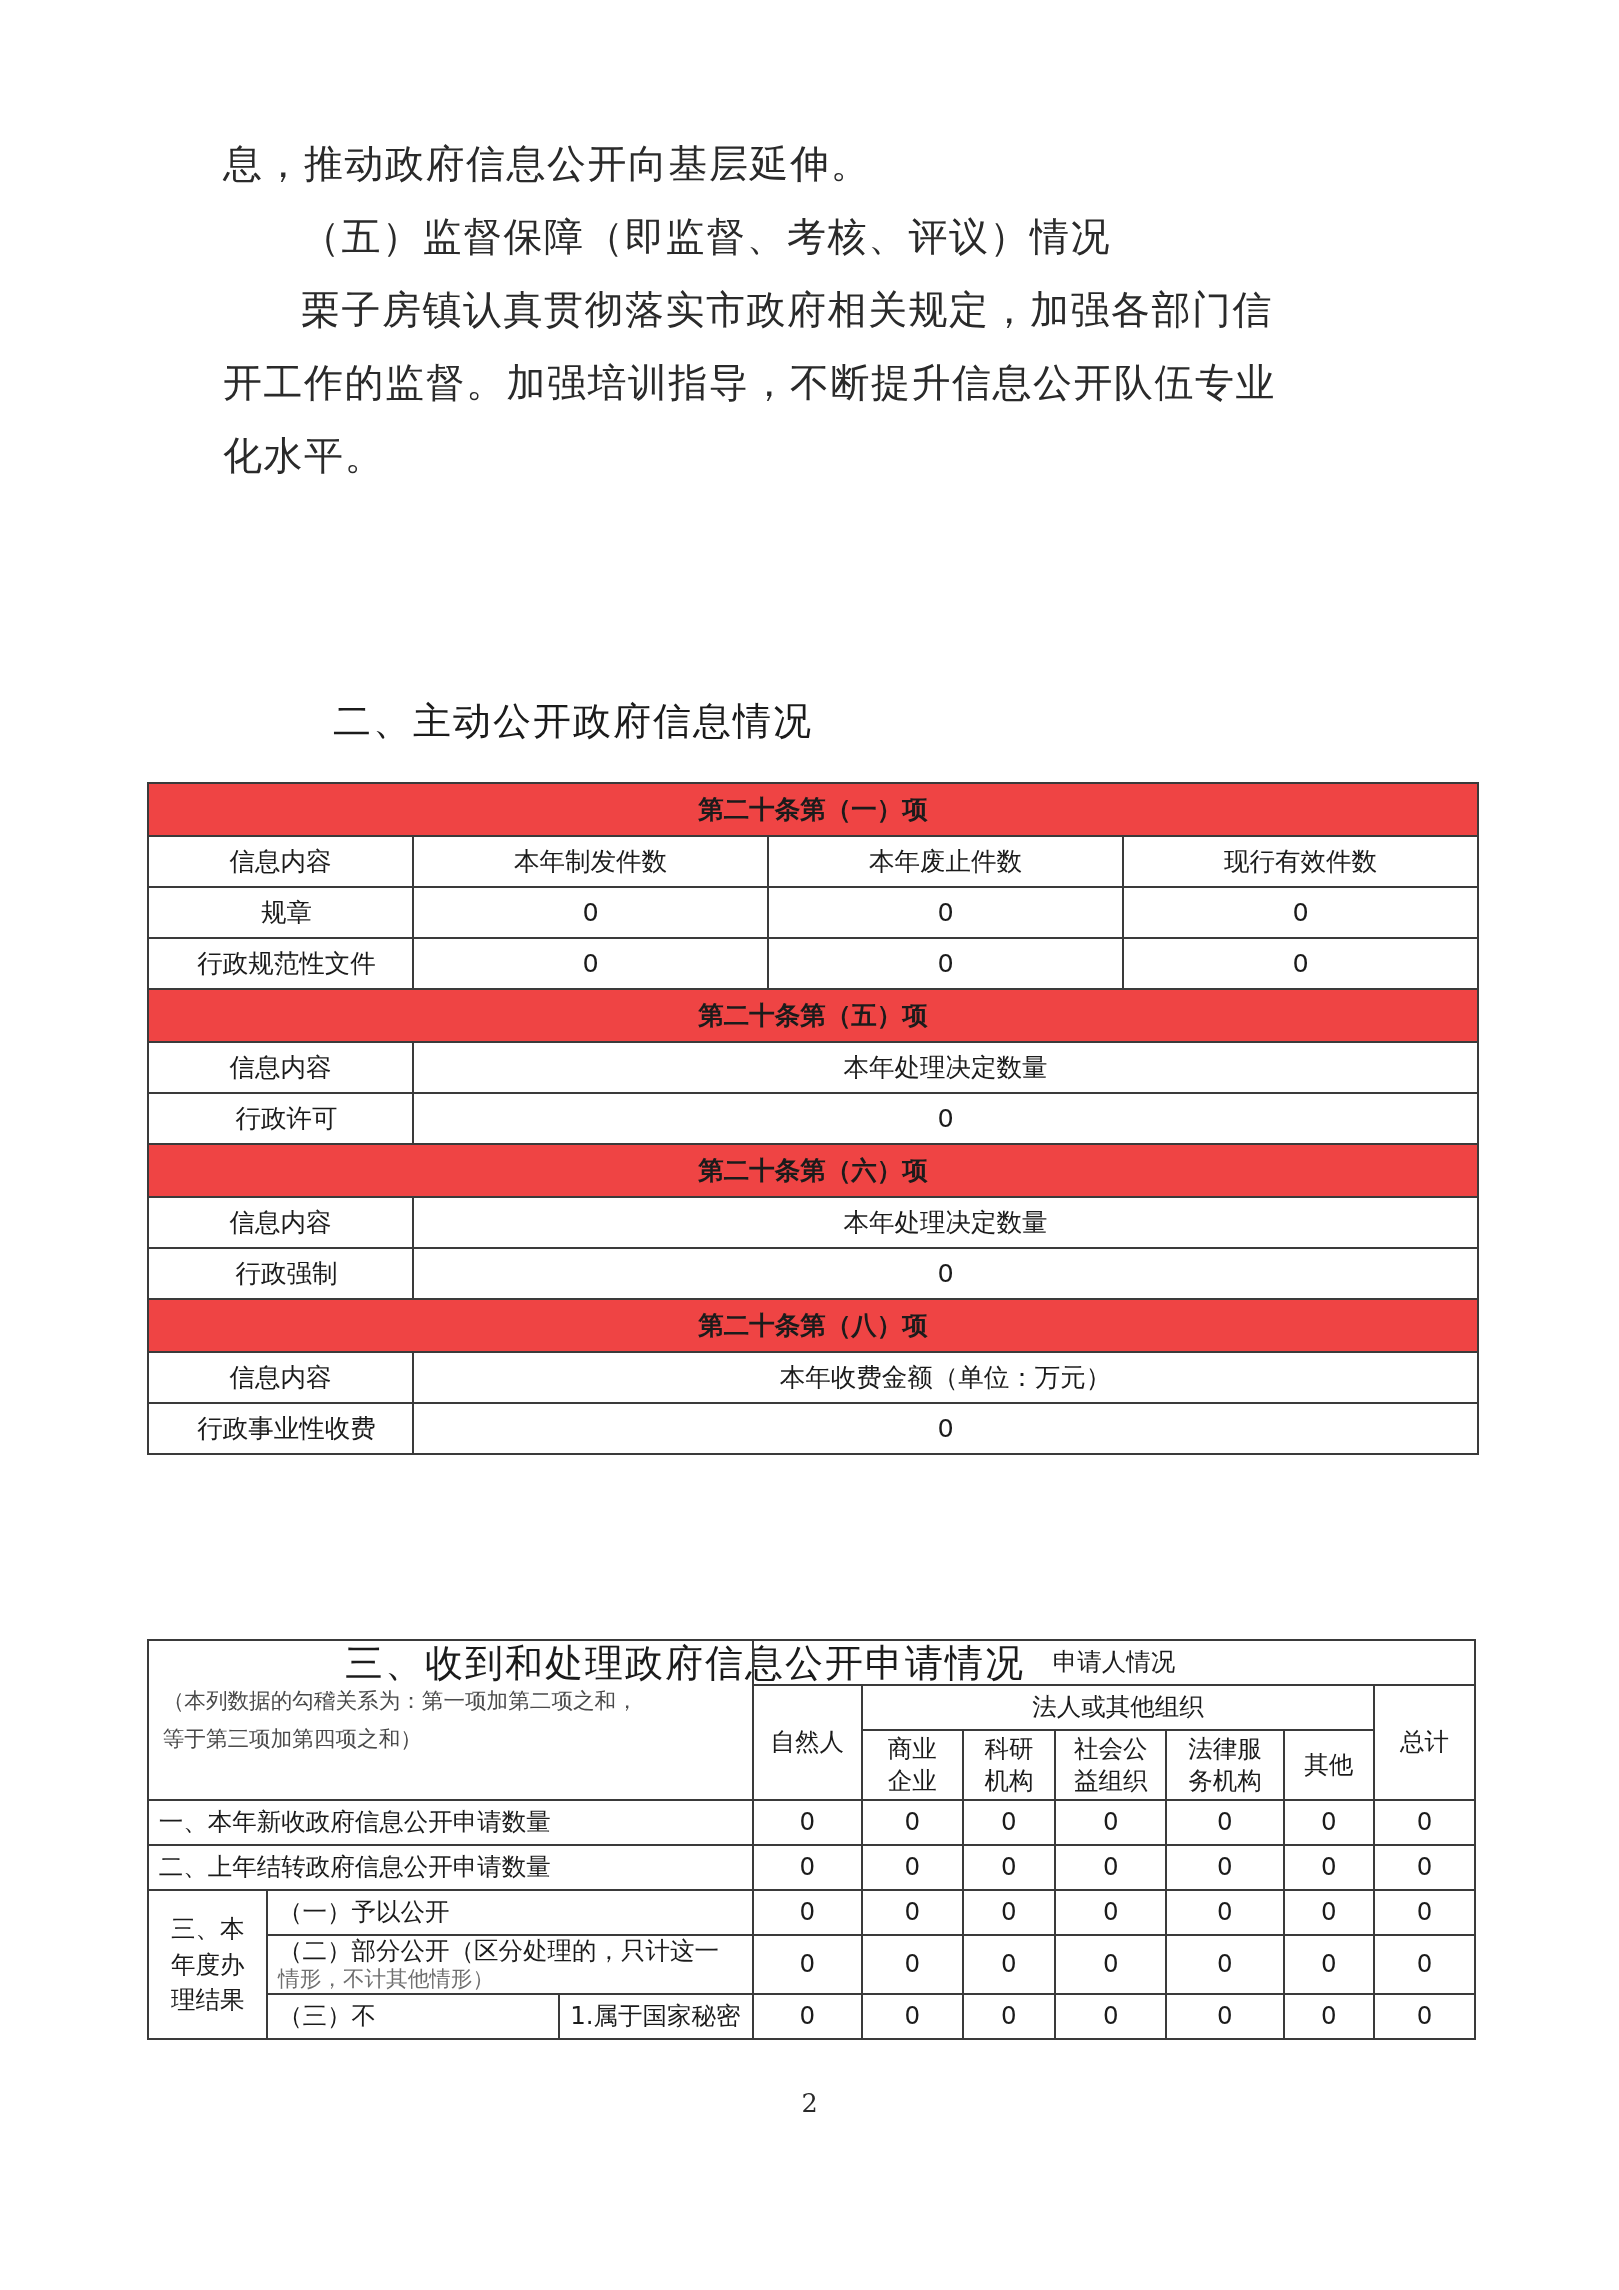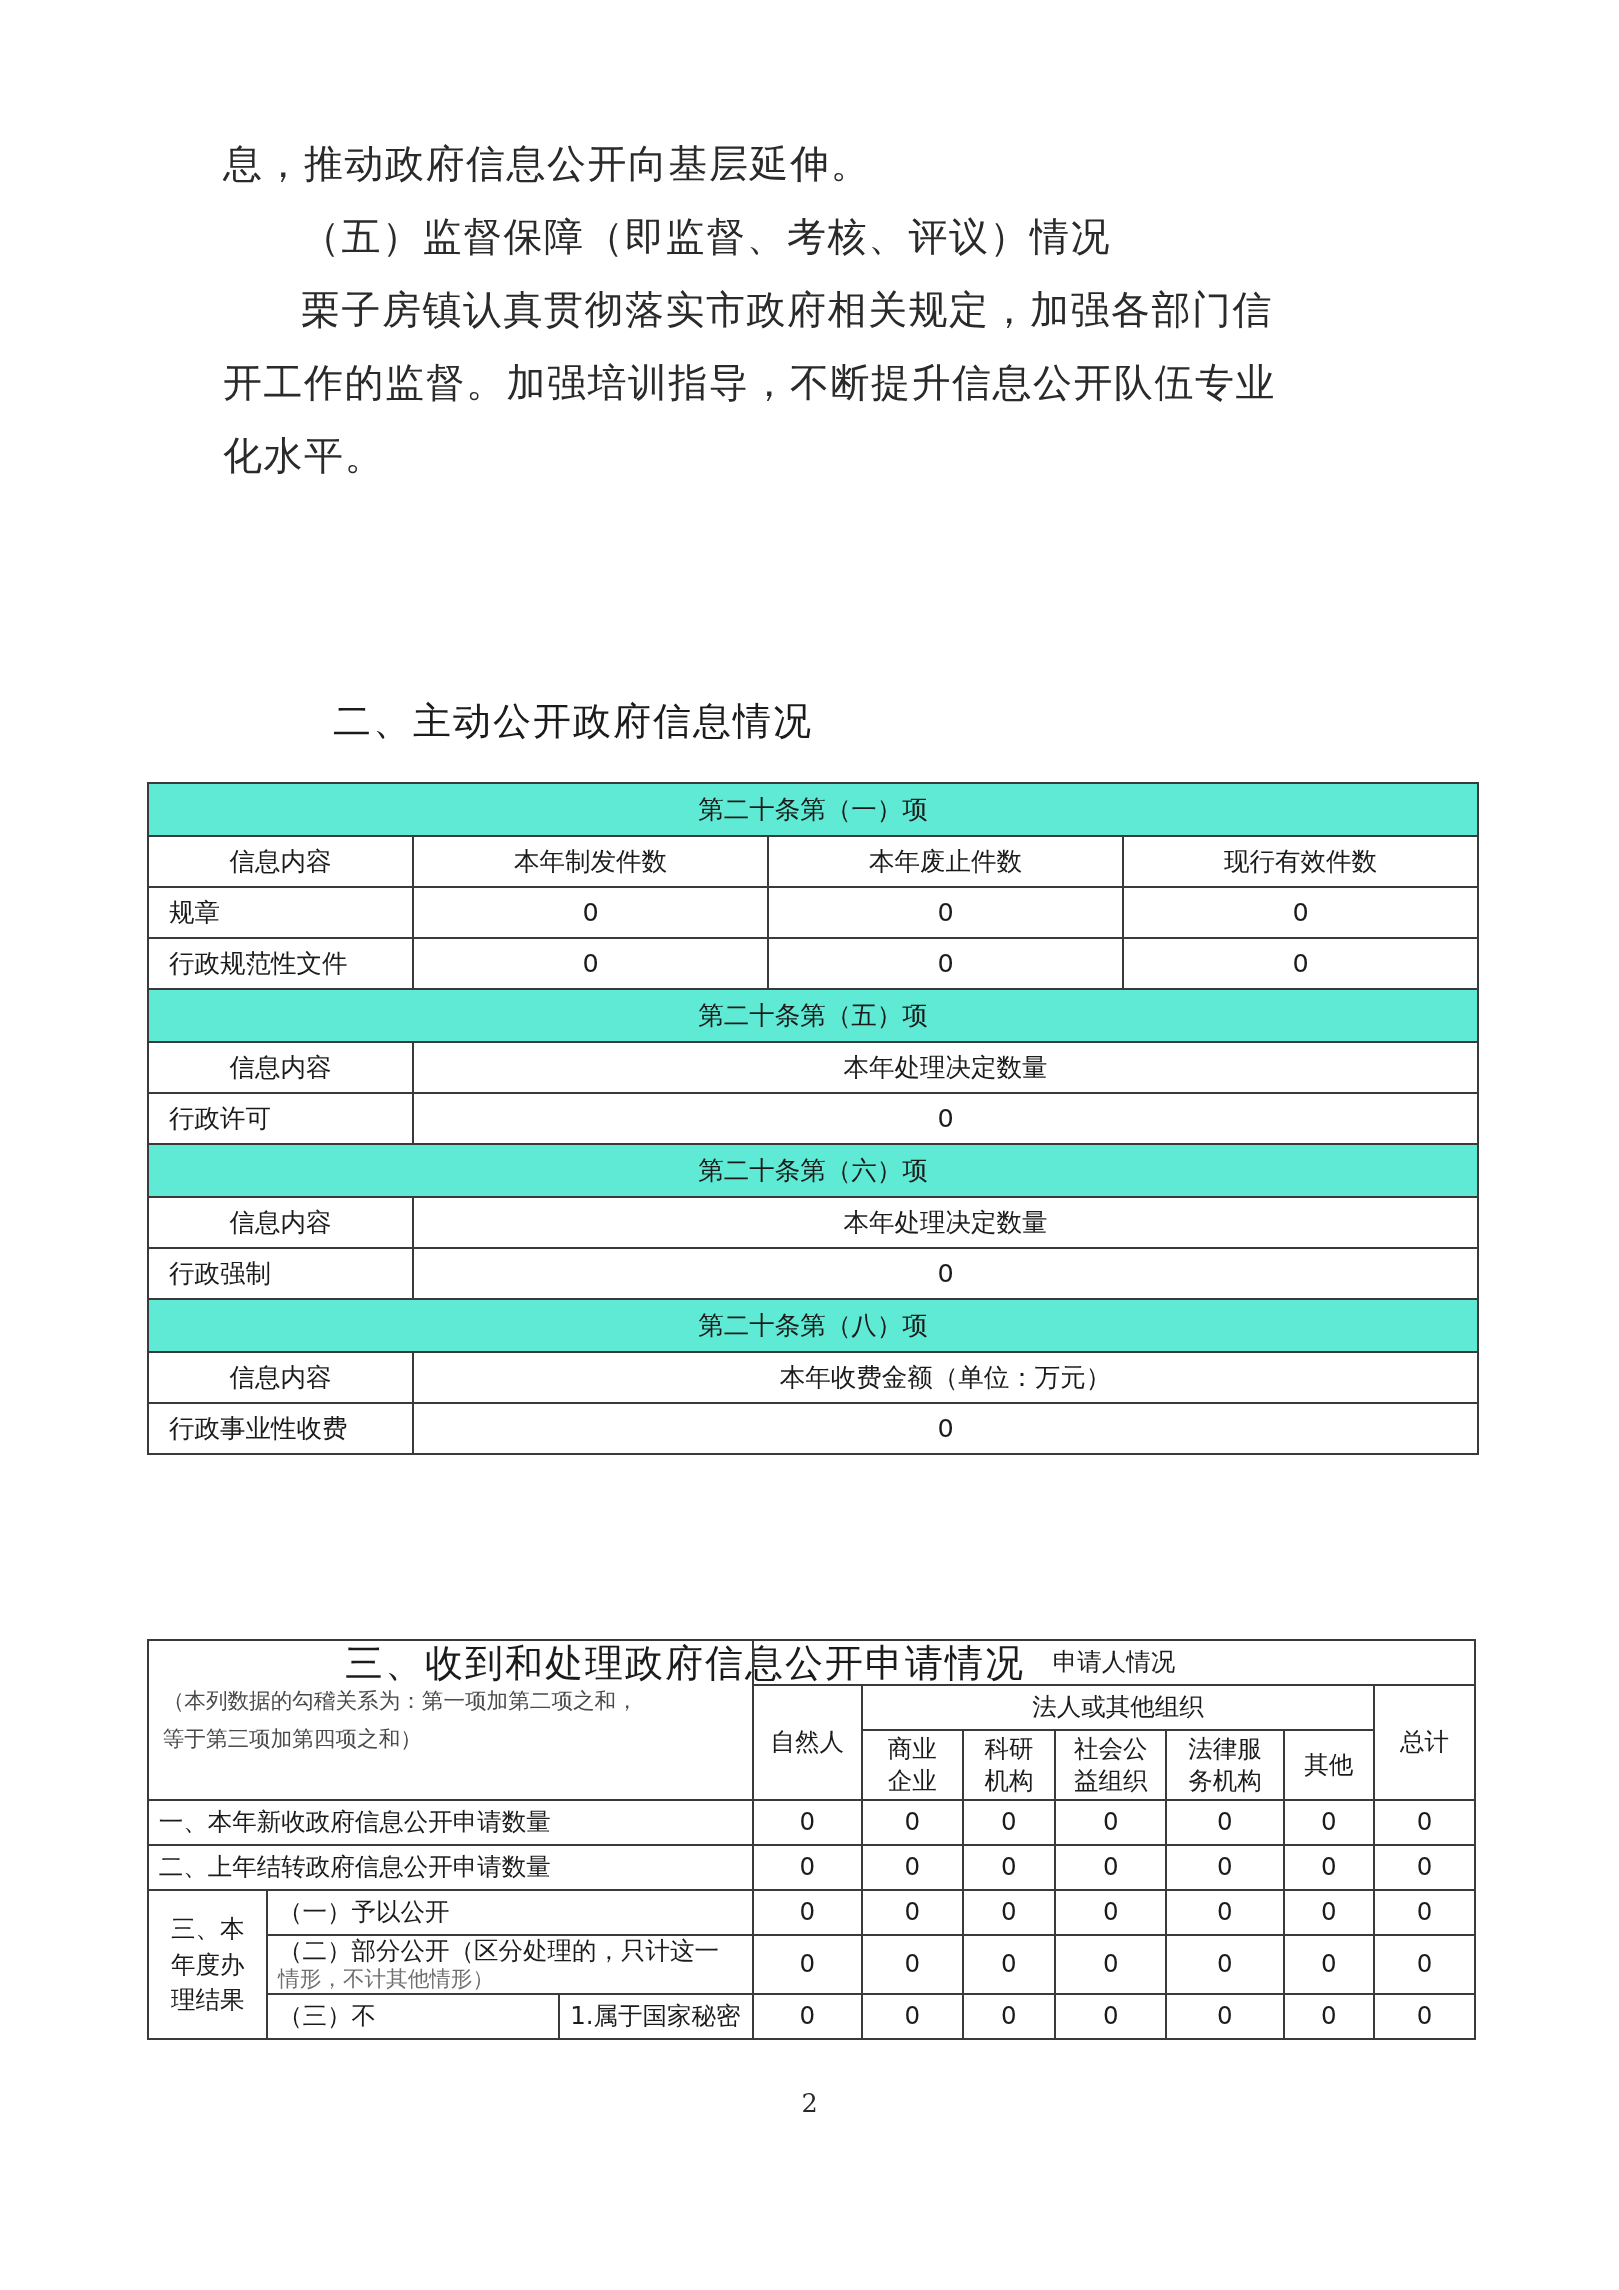--- a/index.html
+++ b/index.html
@@ -67,30 +67,31 @@
   }
 
   
   #table-one {
     left: 147px;
     top: 782px;
     width: 1329px;
   }
   #table-one td { height: 49px; }
   #table-one td.band {
-    background: #5eead4;
+    background: #ef4444;
     text-align: center;
     height: 51px;
     font-size: 25.5px;
+    font-weight: bold;
   }
   #table-one td.colhead {
     text-align: center;
   }
   #table-one td.rowlabel {
-    text-align: left;
+    text-align: center;
     padding-left: 20px;
   }
   #table-one td.num {
     text-align: center;
   }
 
   
   #table-two {
     left: 147px;
     top: 1639px;

